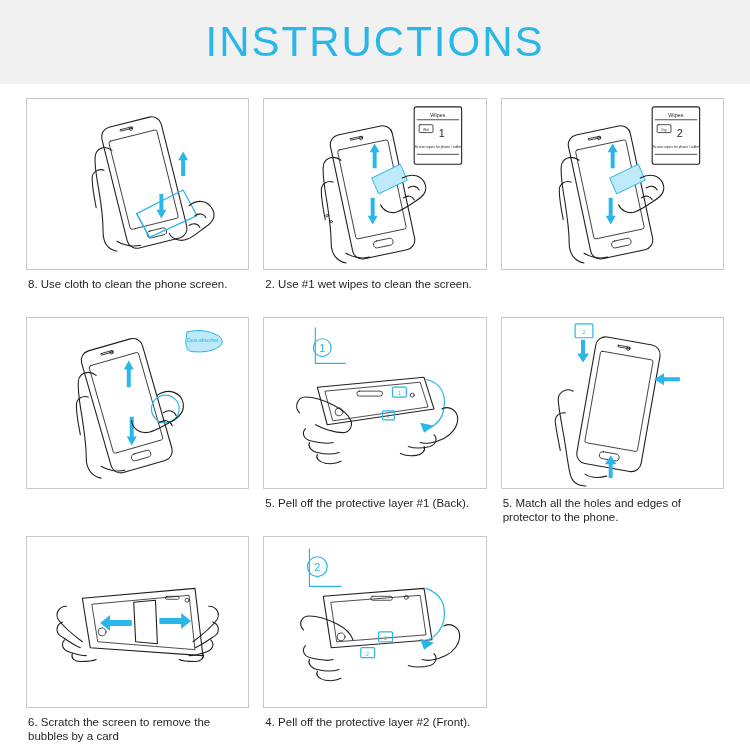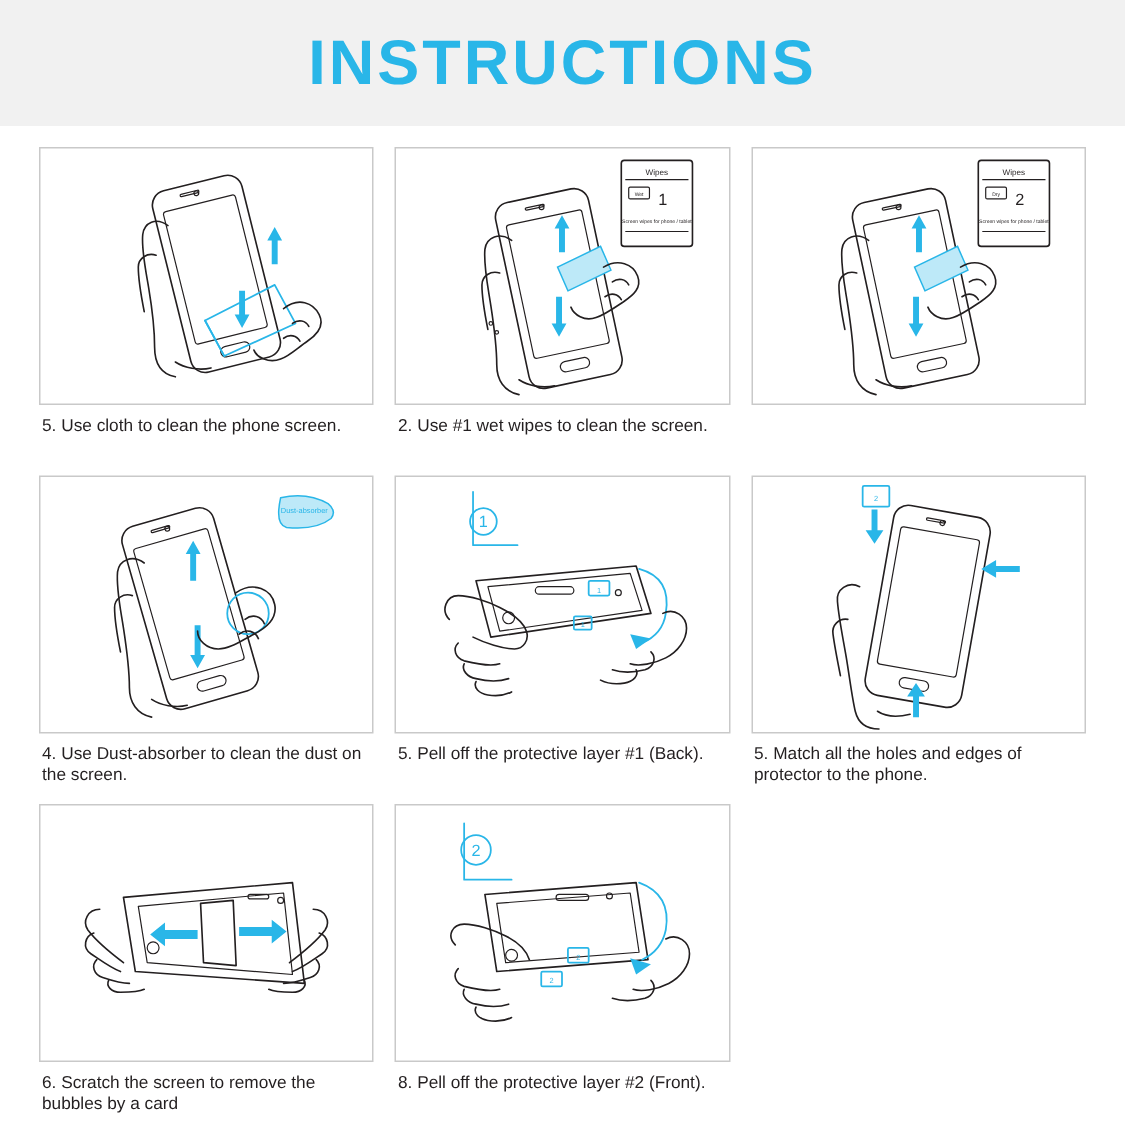--- a/index.html
+++ b/index.html
@@ -24,21 +24,21 @@
   
   .header {
     height: 84px;
     background: #f1f1f1;
     display: flex;
     align-items: center;
     justify-content: center;
   }
   .header-title {
     font-size: 42px;
-    font-weight: bold;
+    font-weight: normal;
     letter-spacing: 2px;
     color: #29b6e8;
     font-family: "Liberation Sans", sans-serif;
   }
   
   .grid {
     padding: 14px 26px 0 26px;
     display: grid;
     grid-template-columns: repeat(3, 1fr);
     column-gap: 14px;
@@ -109,21 +109,21 @@
 
           <path class="ln" d="M152 108 c10 -8 20 -4 24 4 c4 8 -2 14 -8 18 c-6 4 -12 10 -18 12 c-8 3 -16 -1 -18 -6"></path>
           <path class="ln" d="M158 118 c4 -3 9 -2 11 2"></path>
           <path class="ln" d="M152 128 c4 -3 9 -2 11 2"></path>
 
           <path class="ln" d="M74 52 c-8 -6 -16 -2 -17 6 c-1 10 2 24 4 36 c2 12 4 30 4 40 c0 10 4 18 14 20"></path>
           <path class="ln" d="M66 72 c-6 -2 -12 2 -12 8 c0 8 2 20 4 30"></path>
           <path class="ln" d="M79 144 c6 4 16 6 24 4"></path>
         </svg>
       </div>
-      <div class="caption">5. Use cloth to clean the phone screen.</div>
+      <div class="caption">8. Use cloth to clean the phone screen.</div>
     </div>
 
     <div class="cell">
       <div class="panel">
         <svg viewBox="0 0 200 172" width="100%" height="100%">
 
           <rect class="ln wht" x="140" y="8" width="48" height="58" rx="2"></rect>
           <text class="txt-wipes" x="164" y="18" text-anchor="middle">Wipes</text>
           <line class="ln-thin" x1="143" y1="21" x2="185" y2="21"></line>
           <rect class="ln-thin" x="145" y="26" width="14" height="8" rx="1"></rect>
@@ -213,21 +213,20 @@
 
           <path class="ln" d="M120 78 c12 -8 24 -2 26 8 c2 10 -6 16 -14 20 c-8 4 -16 10 -24 10 c-8 0 -14 -6 -14 -12"></path>
           <path class="ln" d="M126 96 c5 -4 11 -2 13 3"></path>
           <path class="ln" d="M122 106 c5 -4 11 -2 13 3"></path>
 
           <path class="ln" d="M58 58 c-8 -6 -17 -2 -18 6 c-1 11 2 25 4 38 c2 13 4 30 4 40 c0 10 5 18 15 20"></path>
           <path class="ln" d="M50 80 c-6 -2 -12 2 -12 8 c0 8 2 20 4 30"></path>
           <path class="ln" d="M63 150 c6 4 16 6 24 4"></path>
         </svg>
       </div>
-      <div class="caption">4. Use Dust-absorber to clean the dust on the screen.</div>
     </div>
 
     <div class="cell">
       <div class="panel">
         <svg viewBox="0 0 200 172" width="100%" height="100%">
 
           <path class="cy" d="M40 10 L40 46 L70 46"></path>
           <circle class="cy" cx="47" cy="30" r="9"></circle>
           <text class="txt-cy" x="47" y="34" text-anchor="middle">1</text>
           <rect class="cy" x="30" y="6" width="34" height="30" rx="1" opacity="0.0"></rect>
@@ -342,18 +341,18 @@
 
           <path class="ln" d="M28 94 c-6 -6 -2 -14 6 -14 c8 0 20 4 28 8 c8 4 14 10 16 16"></path>
           <path class="ln" d="M30 110 c-4 4 -2 10 4 12 c8 2 18 4 24 2"></path>
           <path class="ln" d="M34 124 c-2 4 2 9 8 10 c8 2 16 2 22 0"></path>
           <path class="ln" d="M42 136 c-2 4 2 8 8 9 c6 1 12 0 16 -2"></path>
 
           <path class="ln" d="M170 90 c8 -4 16 2 16 10 c0 8 -6 16 -14 20 c-8 4 -18 6 -24 4"></path>
           <path class="ln" d="M160 118 c4 4 2 10 -4 12 c-8 2 -16 2 -22 0"></path>
         </svg>
       </div>
-      <div class="caption">8. Pell off the protective layer #2 (Front).</div>
+      <div class="caption">4. Pell off the protective layer #2 (Front).</div>
     </div>
 
 
   </div>
 </div>
 
 </body></html>

